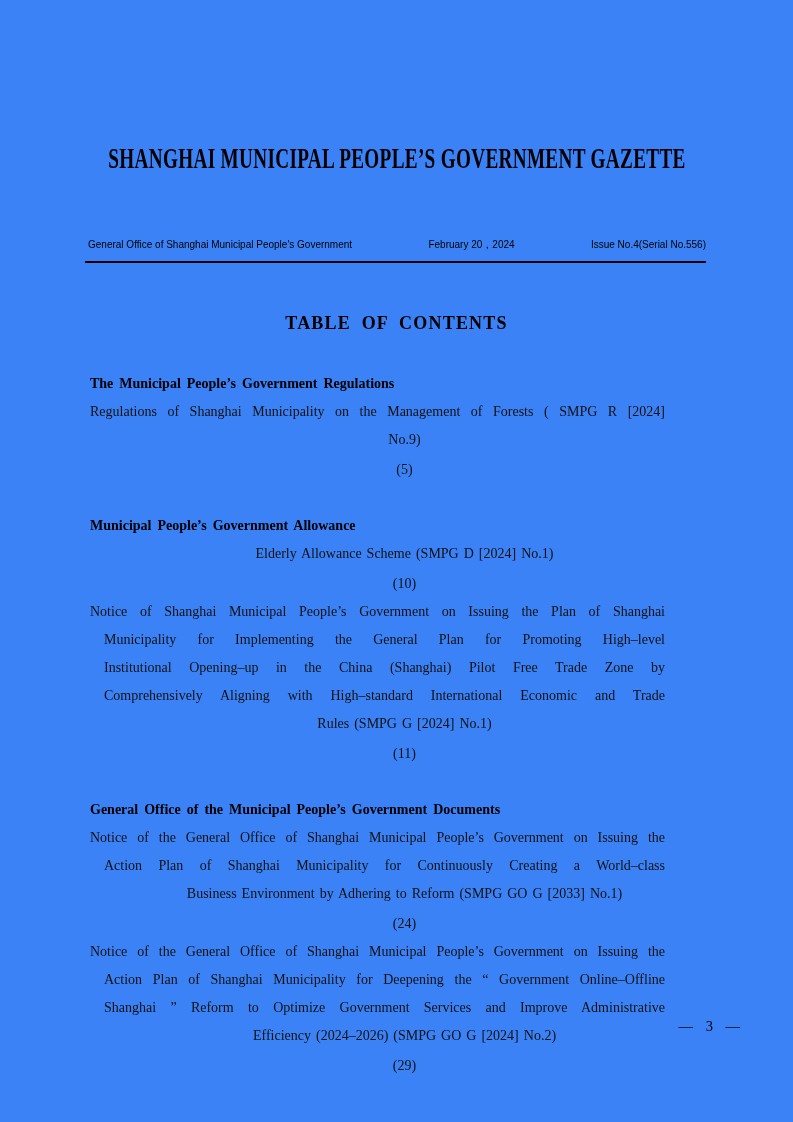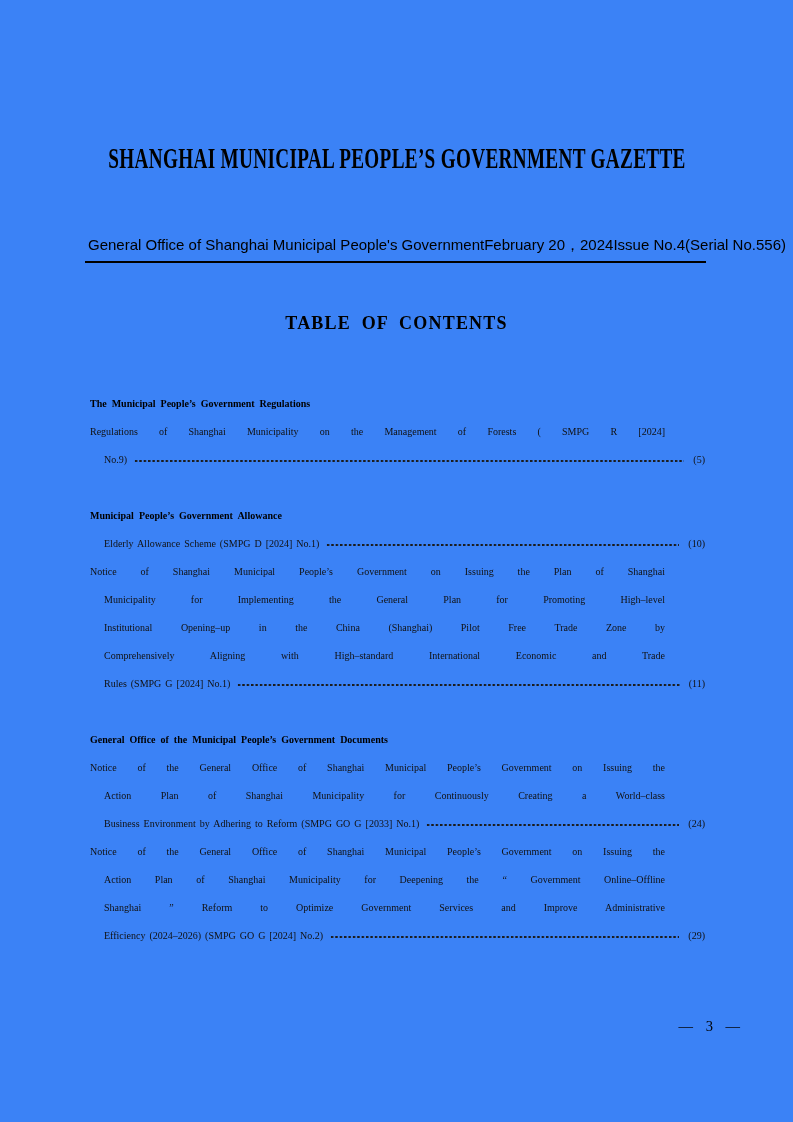--- a/index.html
+++ b/index.html
@@ -38,21 +38,21 @@
   
   .masthead-info {
     position: absolute;
     top: 236px;
     left: 88px;
     width: 618px;
     display: flex;
     justify-content: space-between;
     align-items: baseline;
     font-family: "Liberation Sans", sans-serif;
-    font-size: 15px;
+    font-size: 10px;
     line-height: 18px;
     color: #000;
     white-space: nowrap;
   }
 
   .masthead-rule {
     position: absolute;
     top: 261px;
     left: 85px;
     width: 621px;
@@ -70,44 +70,45 @@
     font-size: 18px;
     font-weight: bold;
     letter-spacing: 1.2px;
     word-spacing: 5px;
     color: #000;
   }
 
   
   .toc {
     position: absolute;
-    top: 390px;
+    top: 370px;
     left: 90px;
     width: 615px;
-    font-size: 10px;
+    font-size: 14px;
     line-height: 28px;
     color: #111;
   }
   .toc-section + .toc-section { margin-top: 28px; }
   .section-heading {
     font-weight: bold;
     word-spacing: 2.5px;
     color: #000;
   }
   .toc-entry { word-spacing: 1.5px; }
   .entry-line {
     text-align: justify;
     text-align-last: justify;
     margin-right: 40px;          
   }
   .entry-line.cont { padding-left: 14px; }
   .entry-last {
     display: flex;
     align-items: center;
     padding-left: 14px;
+    flex-direction: column;
   }
   .entry-last .lasttext { white-space: nowrap; }
   .leader {
     flex: 1;
     align-self: center;
     height: 4px;
     margin: 2px 9px 0 7px;
     background-image: radial-gradient(circle at 2px 2px, #1b1b1b 1.1px, transparent 1.5px);
     background-size: 4.4px 4px;
     background-repeat: repeat-x;

